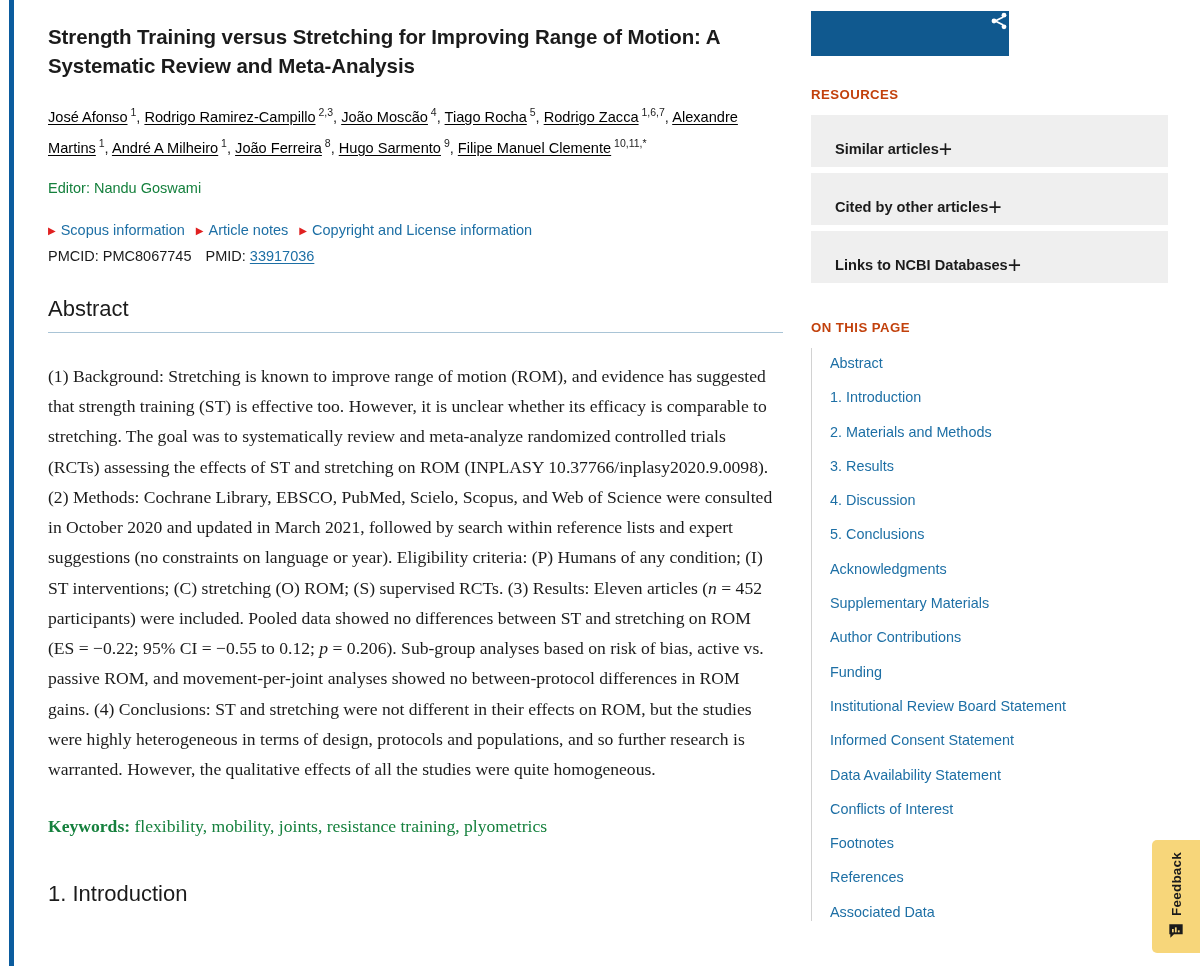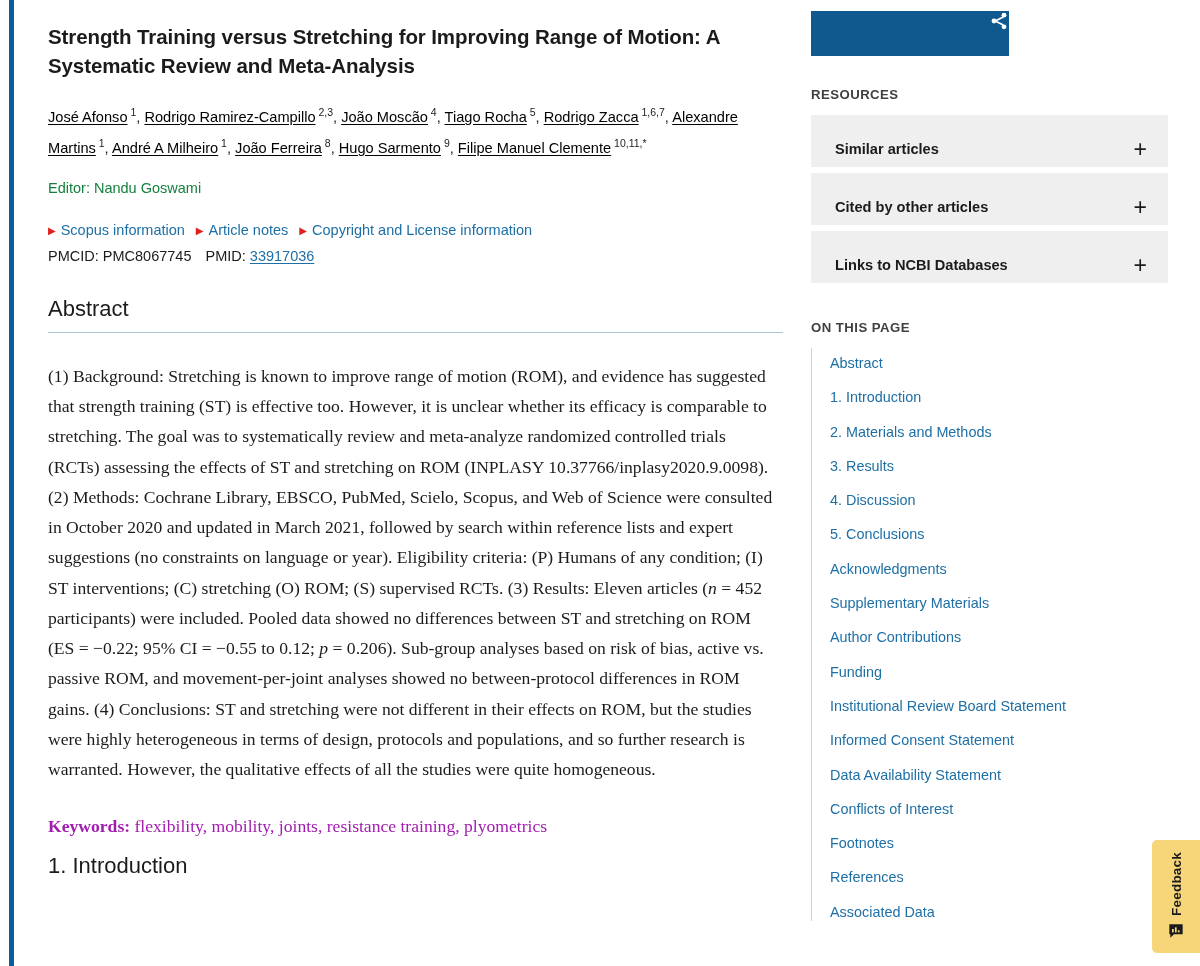--- a/index.html
+++ b/index.html
@@ -127,22 +127,22 @@
     color: #1b1b1b;
     width: 730px;
     text-align: left;
     margin-bottom: 32px;
   }
   #abstract-body i { font-style: italic; }
 
   #keywords-line {
     font-family: "Liberation Serif", serif;
     font-size: 17.6px;
-    color: #a21caf;
-    margin-bottom: 16px;
+    color: #15803d;
+    margin-bottom: 44px;
   }
   #keywords-line .kw-label { font-weight: bold; }
 
   #intro-heading {
     font-size: 22px;
     font-weight: normal;
     color: #1b1b1b;
     margin: 0;
   }
 
@@ -170,30 +170,29 @@
     font-weight: bold;
     margin-bottom: 31px;
     flex-direction: column;
   }
   #permalink-btn svg { flex: none; }
 
   .side-label {
     font-size: 13.2px;
     font-weight: bold;
     letter-spacing: 0.45px;
-    color: #404040;
+    color: #c2410c;
     margin: 0 0 13px 0;
   }
 
   .accordion-item {
     background: #efefef;
     height: 52px;
     display: flex;
     align-items: center;
-    justify-content: space-between;
     padding: 16px 21px 0 24px;
     margin-bottom: 6px;
     cursor: pointer;
     width: 357px;
   }
   .accordion-label {
     font-size: 14.6px;
     font-weight: bold;
     color: #1b1b1b;
   }

